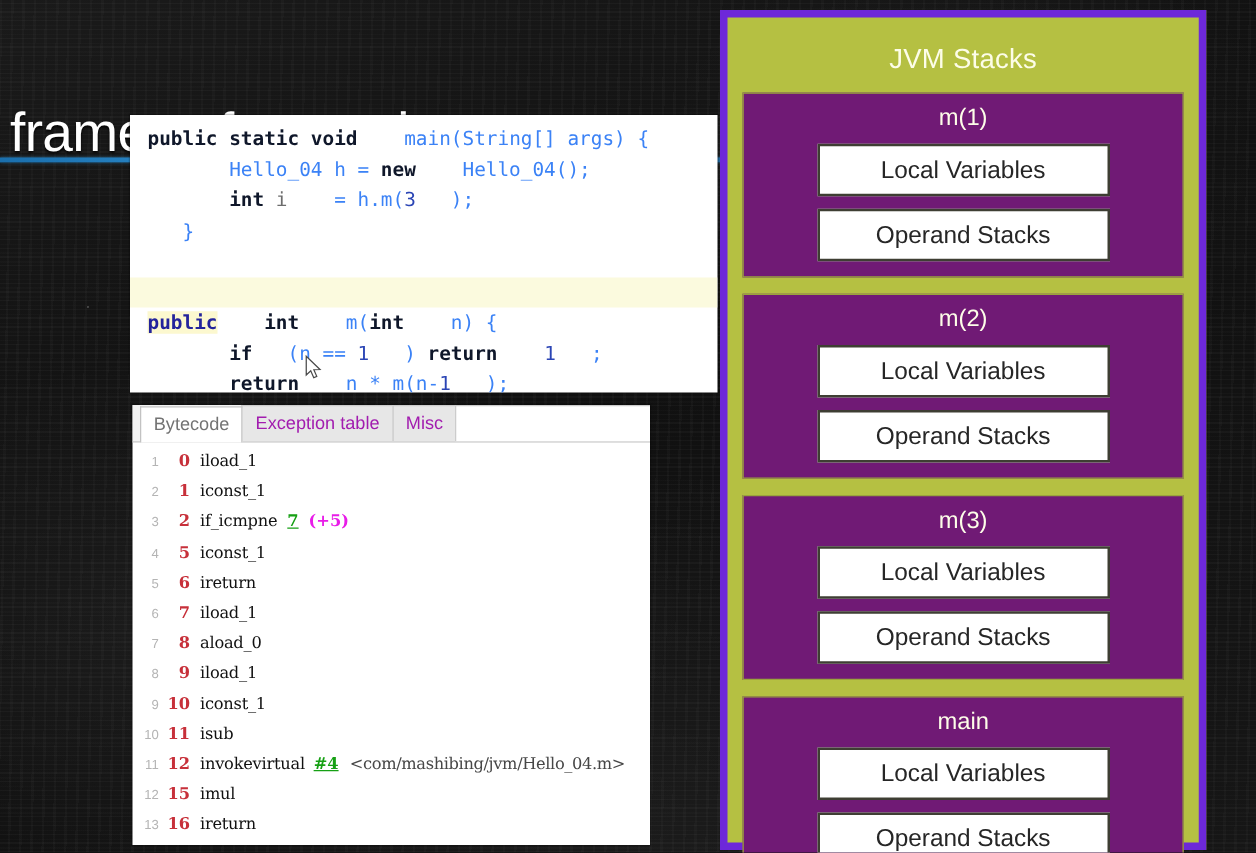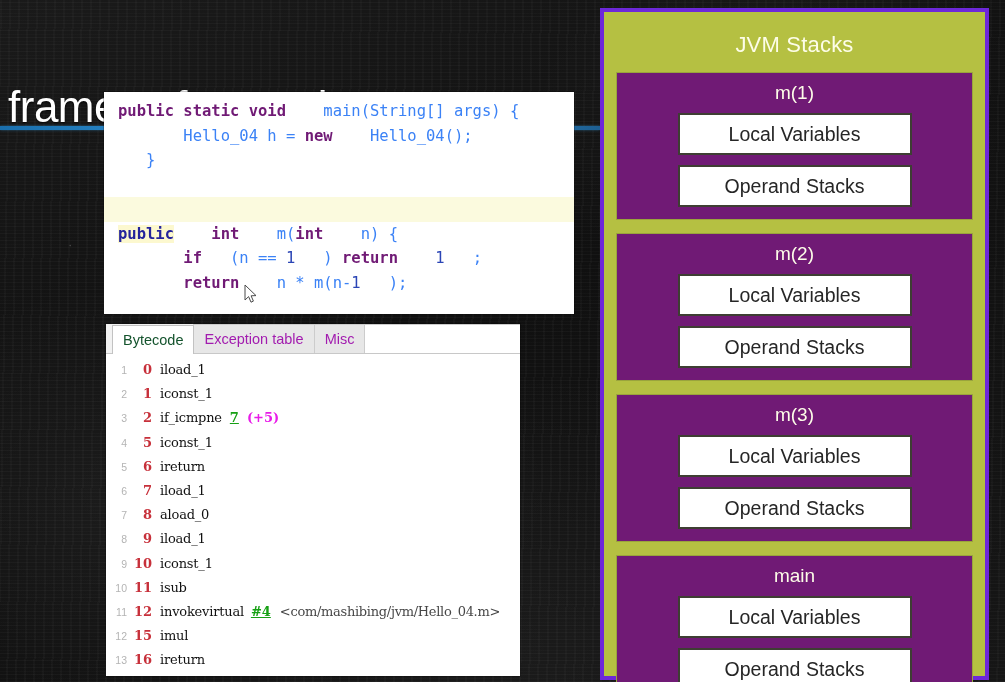--- a/index.html
+++ b/index.html
@@ -89,21 +89,21 @@
     color: #2b2b2b;
     padding: 7px 0 0 0;
     box-shadow: 0 0 0 1px rgba(0,0,0,0.22);
   }
   .cline {
     white-space: pre;
     padding-left: 14px;
     height: 24.5px;
   }
   .cline.hl { background: #fbfade; }
-  .kw   { color: #701a75; font-weight: bold; }
+  .kw   { color: #0f172a; font-weight: bold; }
   .kw-hl{ color: #23239c; font-weight: bold; background: #fcf8cf; }
   .num  { color: #2b45b5; }
   .pln  { color: #3b82f6; margin-left: 28px; }
   .dim  { color: #6d6d6d; }
 
   
   #mouse-cursor {
     position: absolute;
     left: 244px;
     top: 284px;
@@ -137,21 +137,21 @@
     padding: 6px 10px 6px 10px;
     height: 29px;
     border: 1px solid #cccccc;
     border-bottom: none;
     background: #e7e7e7;
     margin-right: -1px;
     white-space: nowrap;
   }
   .bc-tab.active {
     background: #ffffff;
-    color: #14532d;
+    color: #737373;
     border-color: #c2c2c2;
     position: relative;
     top: 1px;
   }
   .bc-tab.filler {
     flex: 1;
     background: #ffffff;
     border-right: none;
     border-left: 1px solid #cccccc;
     color: transparent;
@@ -207,26 +207,26 @@
   }
   .bc-desc {
     color: #474747;
     margin-left: 9px;
     letter-spacing: -0.3px;
   }
 
   
   #jvm-panel {
     position: absolute;
-    left: 600px;
+    left: 576px;
     top: 8px;
     width: 389px;
     height: 672px;
     background: #b5c042;
-    border: 4px solid #6d28d9;
+    border: 6px solid #6d28d9;
     padding: 0 12px;
   }
   #jvm-title {
     text-align: center;
     color: #fdfde8;
     font-size: 22px;
     line-height: 26px;
     padding-top: 20px;
     padding-bottom: 14px;
     letter-spacing: 0.2px;
@@ -263,20 +263,21 @@
 
 <div id="backdrop"></div>
 <div id="blue-rule"></div>
 
 <div id="slide-title">frames of recursion</div>
 
 <div id="code-panel">
   <div id="code-lines">
       <div class="cline"><span class="kw">public static void</span><span class="pln"> main(String[] args) {</span></div>
       <div class="cline"><span class="pln">    Hello_04 h = </span><span class="kw">new</span><span class="pln"> Hello_04();</span></div>
+      <div class="cline"><span class="pln">    </span><span class="kw">int</span><span class="dim"> i </span><span class="pln">= h.m(</span><span class="num">3</span><span class="pln">);</span></div>
       <div class="cline"><span class="pln">}</span></div>
       <div class="cline"><span class="pln"></span>&nbsp;</div>
       <div class="cline hl"><span class="pln"></span>&nbsp;</div>
       <div class="cline"><span class="kw-hl">public</span><span class="pln"> </span><span class="kw">int</span><span class="pln"> m(</span><span class="kw">int</span><span class="pln"> n) {</span></div>
       <div class="cline"><span class="pln">    </span><span class="kw">if</span><span class="pln">(n == </span><span class="num">1</span><span class="pln">) </span><span class="kw">return</span><span class="pln"> </span><span class="num">1</span><span class="pln">;</span></div>
       <div class="cline"><span class="pln">    </span><span class="kw">return</span><span class="pln"> n * m(n-</span><span class="num">1</span><span class="pln">);</span></div>
     </div>
 </div>
 
 <svg id="mouse-cursor" viewBox="0 0 14 20" style="left: 244px; top: 284px;">

